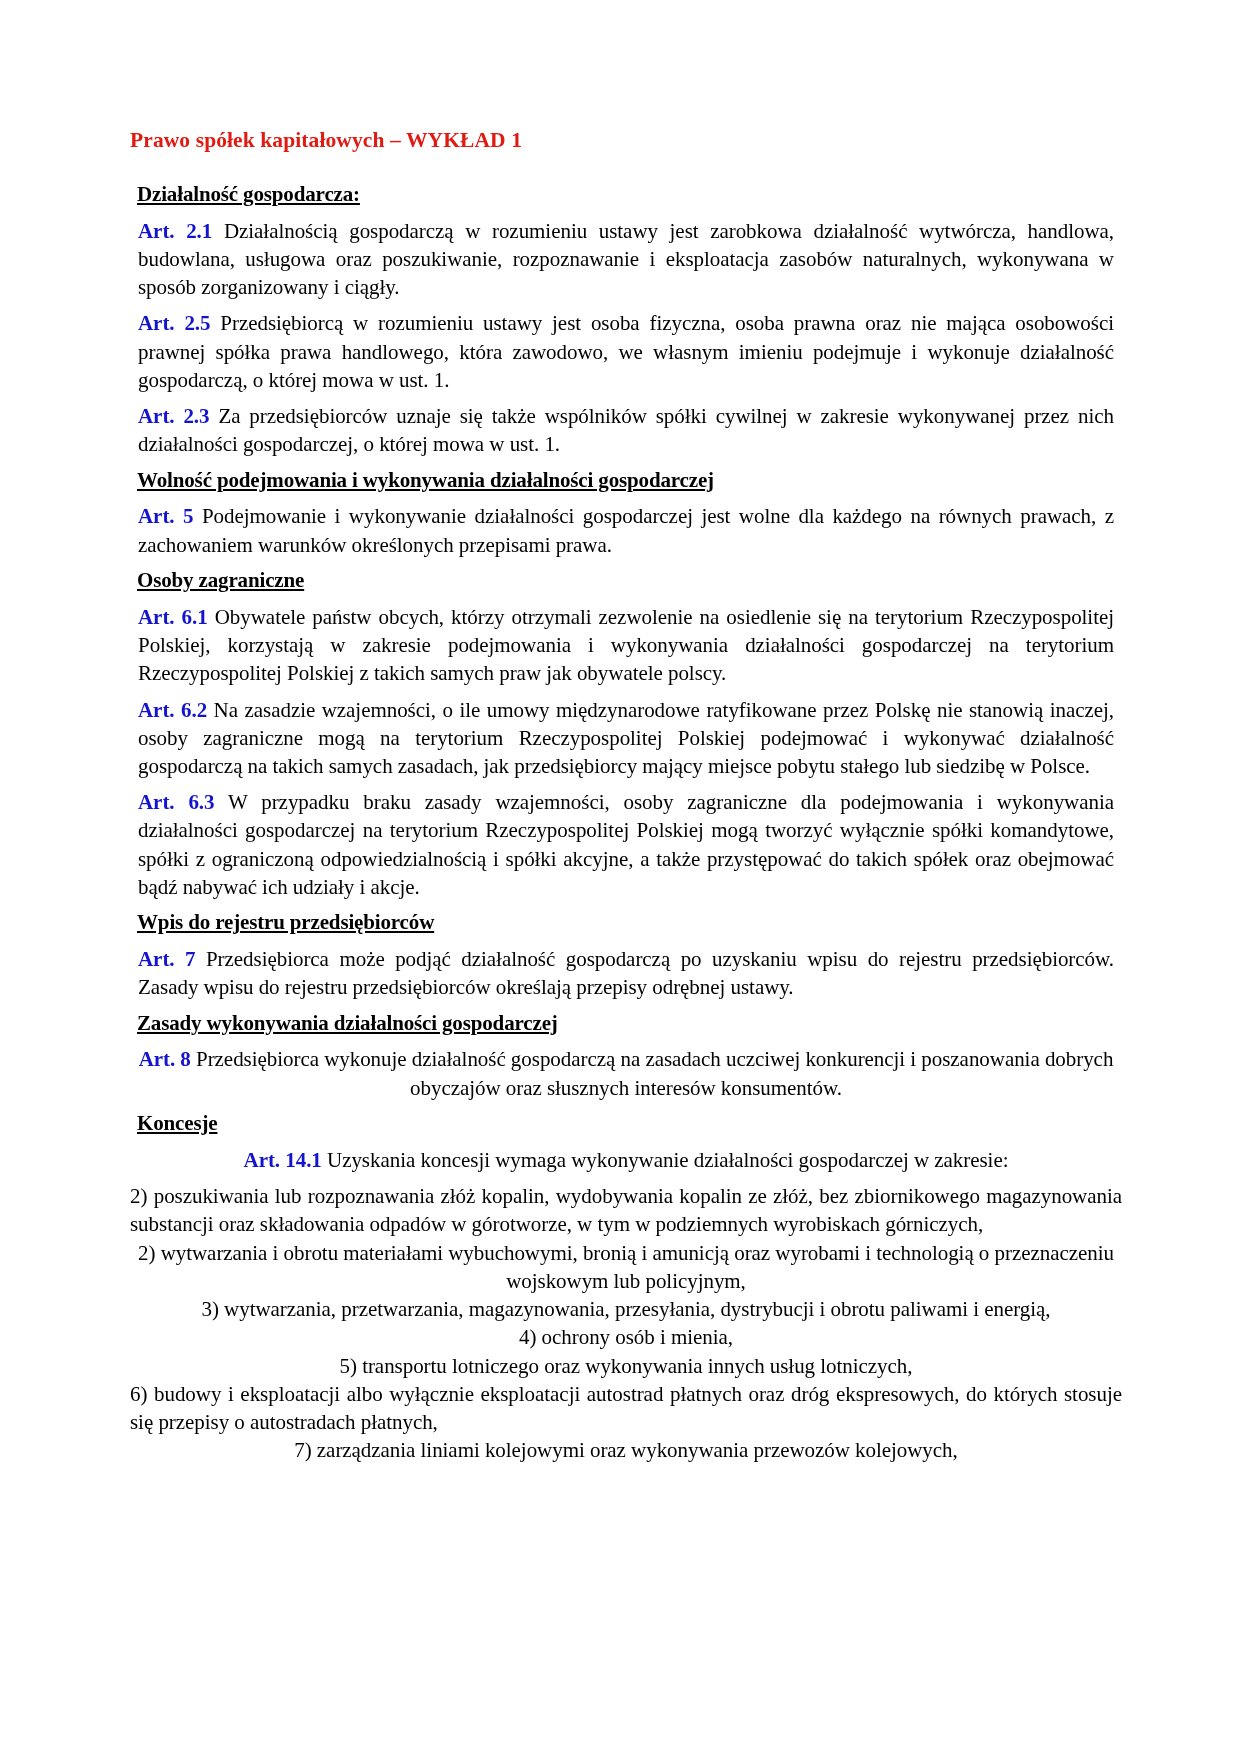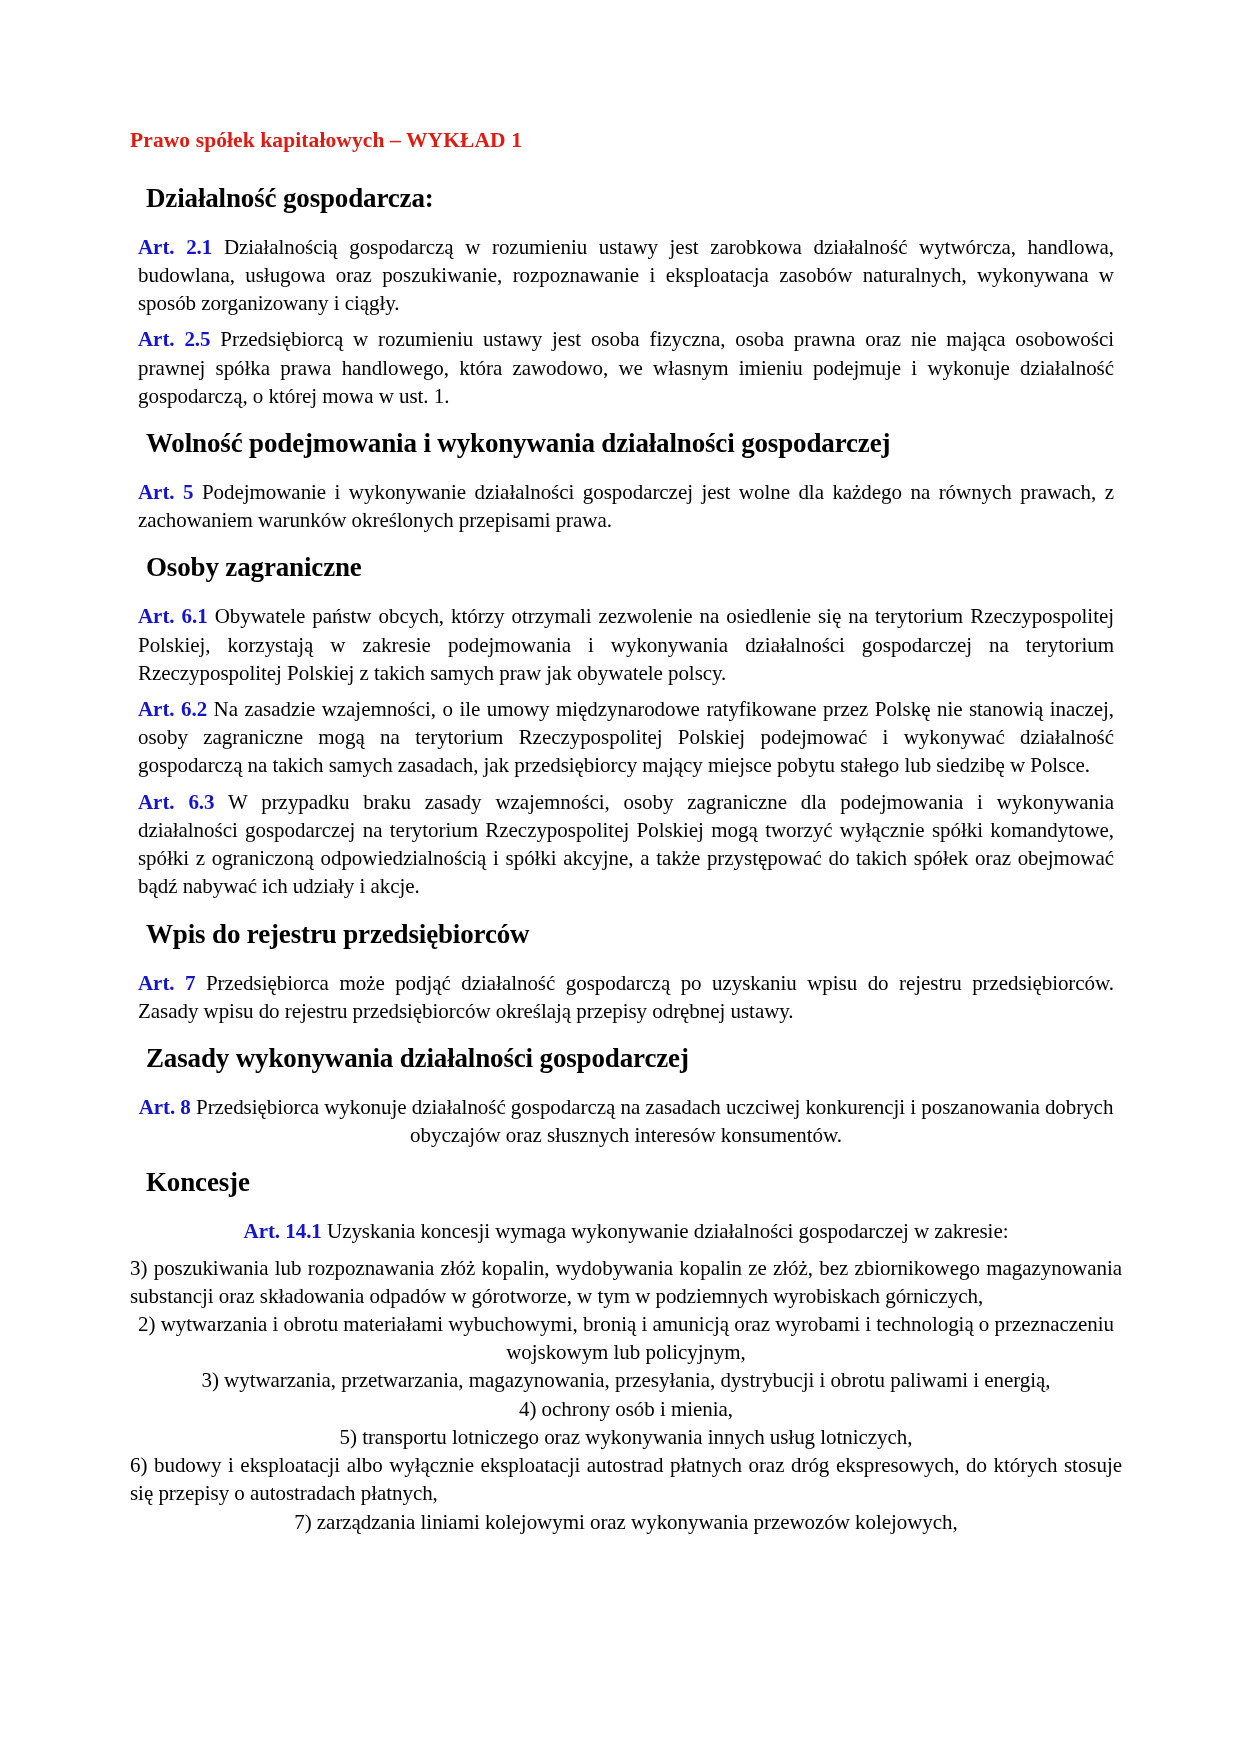--- a/index.html
+++ b/index.html
@@ -28,25 +28,26 @@
   .doc-title {
     font-size: 21.5px;
     font-weight: bold;
     color: #e01b12;
     letter-spacing: 0.1px;
     margin: 0 0 28px 0;
     line-height: 1.15;
   }
 
   .section-heading {
-    font-size: 27px;
+    font-size: 21px;
     font-weight: bold;
     color: #000000;
+    text-decoration: underline;
     text-underline-offset: 2px;
-    margin: 16px;
+    margin: 7px;
     line-height: 1.33;
     letter-spacing: -0.15px;
   }
 
   .para {
     font-size: 21px;
     line-height: 1.345;
     margin: 8px;
     text-align: justify;
     text-justify: inter-word;
@@ -89,20 +90,23 @@
     <div class="section-heading">Działalność gospodarcza:</div>
 
     <p class="para">
       <span class="art">Art. 2.1</span><span> Działalnością gospodarczą w rozumieniu ustawy jest zarobkowa działalność wytwórcza, handlowa, budowlana, usługowa oraz poszukiwanie, rozpoznawanie i eksploatacja zasobów naturalnych, wykonywana w sposób zorganizowany i ciągły.</span>
     </p>
 
     <p class="para">
       <span class="art">Art. 2.5</span><span> Przedsiębiorcą w rozumieniu ustawy jest osoba fizyczna, osoba prawna oraz nie mająca osobowości prawnej spółka prawa handlowego, która zawodowo, we własnym imieniu podejmuje i wykonuje działalność gospodarczą, o której mowa w ust. 1.</span>
     </p>
 
+    <p class="para">
+      <span class="art">Art. 2.3</span><span> Za przedsiębiorców uznaje się także wspólników spółki cywilnej w zakresie wykonywanej przez nich działalności gospodarczej, o której mowa w ust. 1.</span>
+    </p>
   </div>
 
   <div class="body-block">
     <div class="section-heading">Wolność podejmowania i wykonywania działalności gospodarczej</div>
 
     <p class="para">
       <span class="art">Art. 5</span><span> Podejmowanie i wykonywanie działalności gospodarczej jest wolne dla każdego na równych prawach, z zachowaniem warunków określonych przepisami prawa.</span>
     </p>
   </div>
 
@@ -138,21 +142,21 @@
     </p>
   </div>
 
   <div class="body-block">
     <div class="section-heading">Koncesje</div>
 
     <p class="para nojust">
       <span class="art">Art. 14.1</span><span> Uzyskania koncesji wymaga wykonywanie działalności gospodarczej w zakresie:</span>
     </p>
 
-    <p class="list-item">3) poszukiwania lub rozpoznawania złóż kopalin, wydobywania kopalin ze złóż, bez zbiornikowego magazynowania substancji oraz składowania odpadów w górotworze, w tym w podziemnych wyrobiskach górniczych,</p>
+    <p class="list-item">2) poszukiwania lub rozpoznawania złóż kopalin, wydobywania kopalin ze złóż, bez zbiornikowego magazynowania substancji oraz składowania odpadów w górotworze, w tym w podziemnych wyrobiskach górniczych,</p>
     <p class="list-item nojust">2) wytwarzania i obrotu materiałami wybuchowymi, bronią i amunicją oraz wyrobami i technologią o przeznaczeniu wojskowym lub policyjnym,</p>
     <p class="list-item nojust">3) wytwarzania, przetwarzania, magazynowania, przesyłania, dystrybucji i obrotu paliwami i energią,</p>
     <p class="list-item nojust">4) ochrony osób i mienia,</p>
     <p class="list-item nojust">5) transportu lotniczego oraz wykonywania innych usług lotniczych,</p>
     <p class="list-item">6) budowy i eksploatacji albo wyłącznie eksploatacji autostrad płatnych oraz dróg ekspresowych, do których stosuje się przepisy o autostradach płatnych,</p>
     <p class="list-item nojust">7) zarządzania liniami kolejowymi oraz wykonywania przewozów kolejowych,</p>
   </div>
 
 </div>
 

